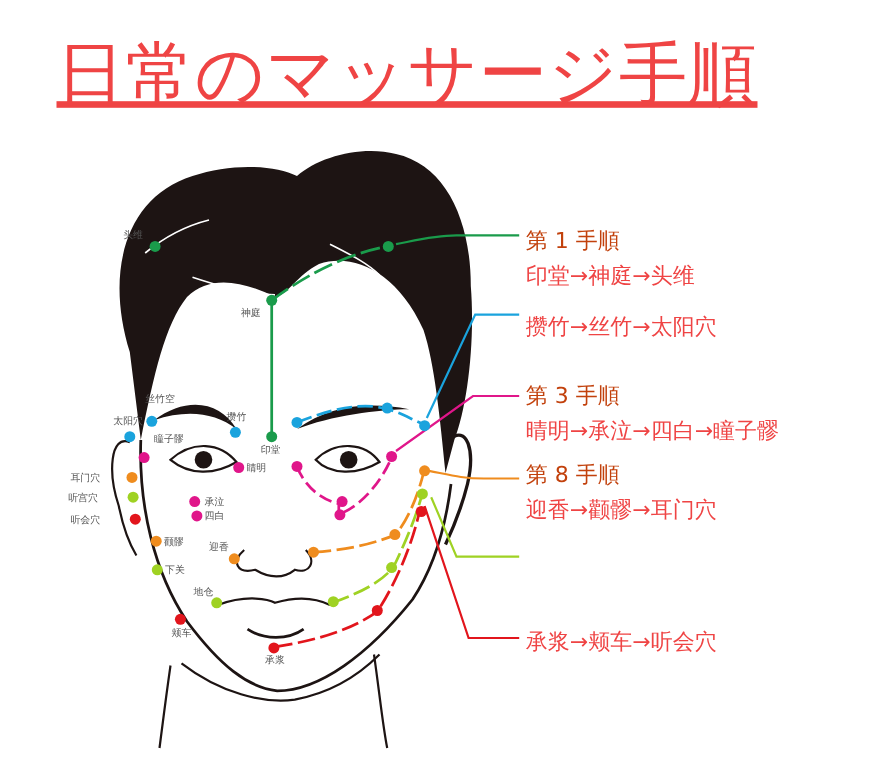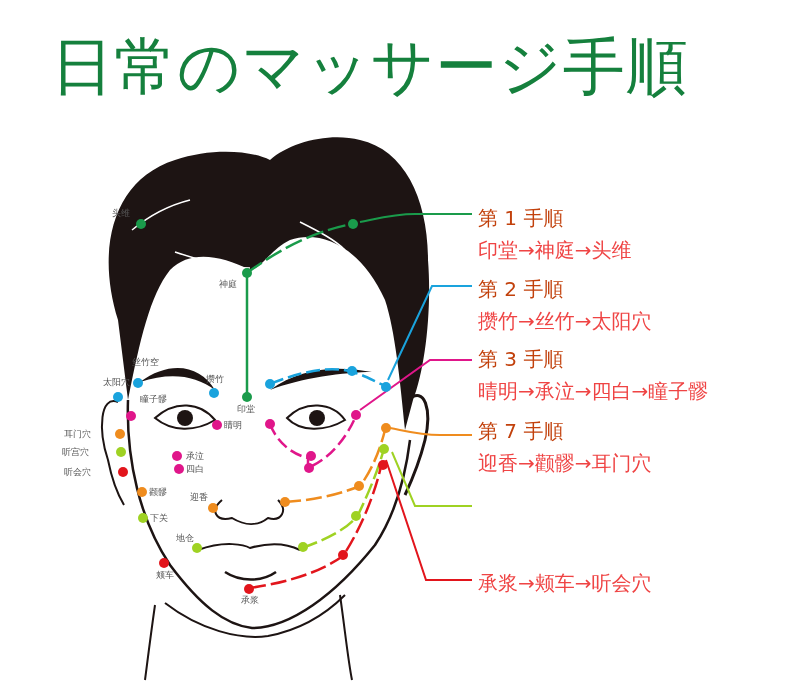--- a/index.html
+++ b/index.html
@@ -1,20 +1,20 @@
 <!DOCTYPE html>
 <html><head>
 <meta charset="utf-8">
 <style>
   html, body { margin: 0; padding: 0; background: #ffffff; }
   body { width: 800px; height: 697px; position: relative; overflow: hidden;
          font-family: "DejaVu Sans", "Liberation Sans", sans-serif; }
   .title { position: absolute; left: 0; top: 36px; width: 740px; text-align: center;
-           font-size: 62px; font-weight: 400; color: #15803d; letter-spacing: 1px;
-           line-height: 1; }
+           font-size: 62px; font-weight: 400; color: #ef4444; letter-spacing: 1px;
+           line-height: 1; text-decoration: underline; }
   svg.face { position: absolute; left: 0; top: 0; }
   .step { position: absolute; left: 478px; }
   .step-title { font-size: 20px; color: #c2410c; line-height: 24px; white-space: nowrap; }
   .step-seq { font-size: 20px; color: #ef4444; line-height: 28px; white-space: nowrap; margin-top: 6px; }
   .pt-label { font-size: 9px; fill: #555; }
 </style>
 </head>
 <body>
 
 <div class="title">日常のマッサージ手順</div>
@@ -139,28 +139,27 @@
   <text class="pt-label" x="176" y="541">地仓</text>
   <text class="pt-label" x="156" y="578">颊车</text>
   <text class="pt-label" x="241" y="603">承浆</text>
 </svg>
 
 <div class="step" style="top:206px">
   <div class="step-title">第 1 手順</div>
   <div class="step-seq">印堂→神庭→头维</div>
 </div>
 <div class="step" style="top:277px">
-  <div class="step-title">第 2 手順</div>
   <div class="step-seq">攒竹→丝竹→太阳穴</div>
 </div>
 <div class="step" style="top:347px">
   <div class="step-title">第 3 手順</div>
   <div class="step-seq">晴明→承泣→四白→瞳子髎</div>
 </div>
 <div class="step" style="top:419px">
-  <div class="step-title">第 7 手順</div>
+  <div class="step-title">第 8 手順</div>
   <div class="step-seq">迎香→颧髎→耳门穴</div>
 </div>
 <div class="step" style="top:490px">
 </div>
 <div class="step" style="top:563px">
   <div class="step-seq">承浆→颊车→听会穴</div>
 </div>
 
 </body></html>

